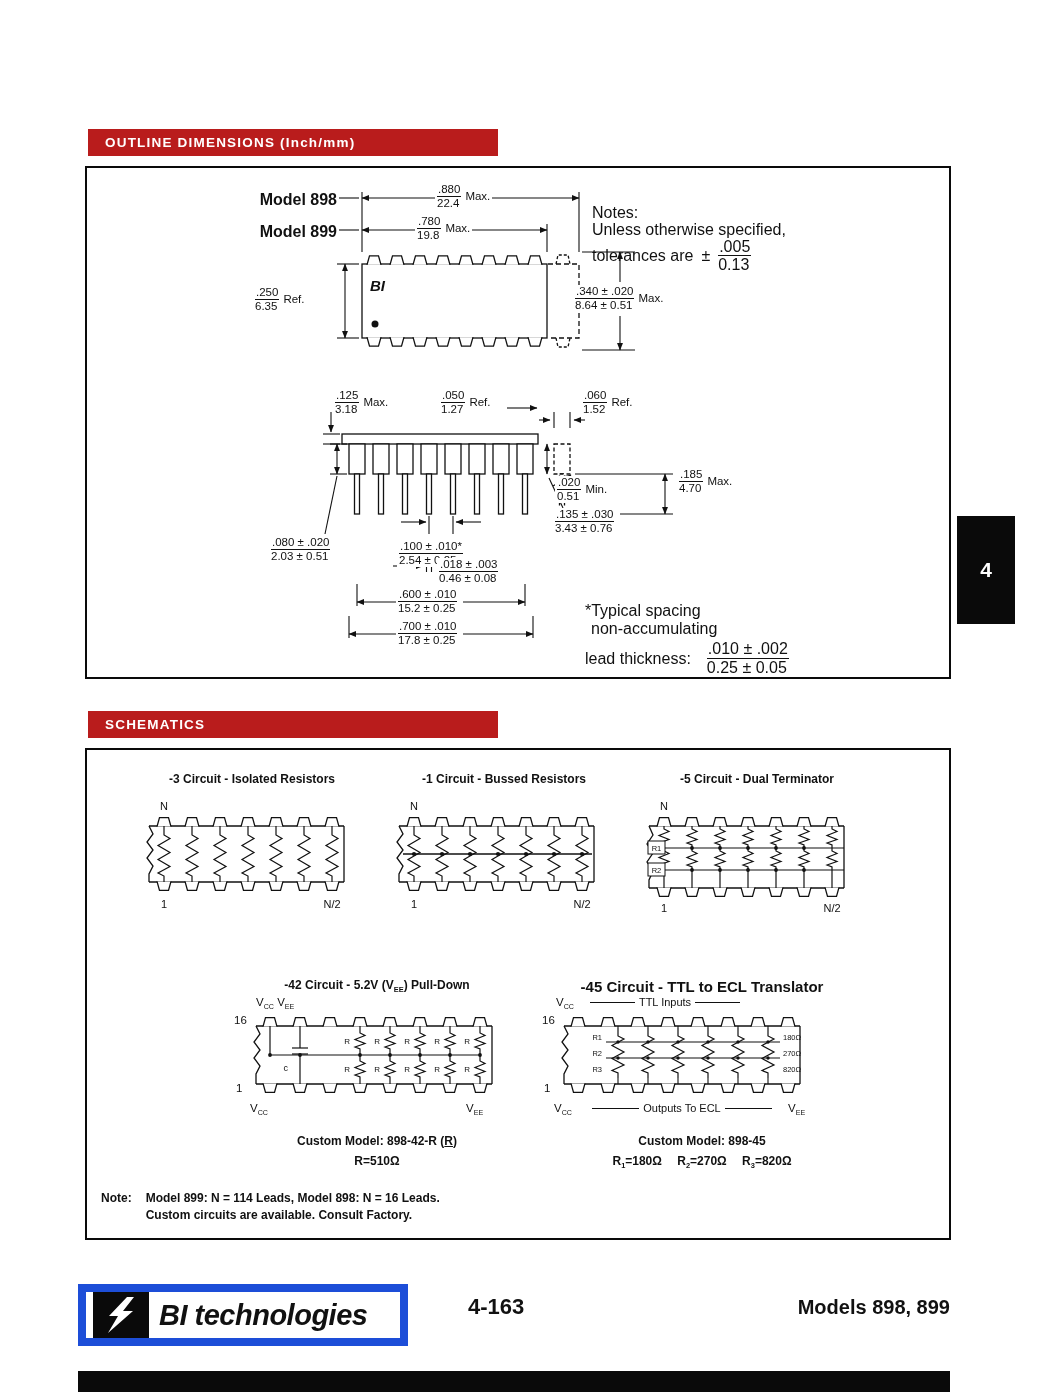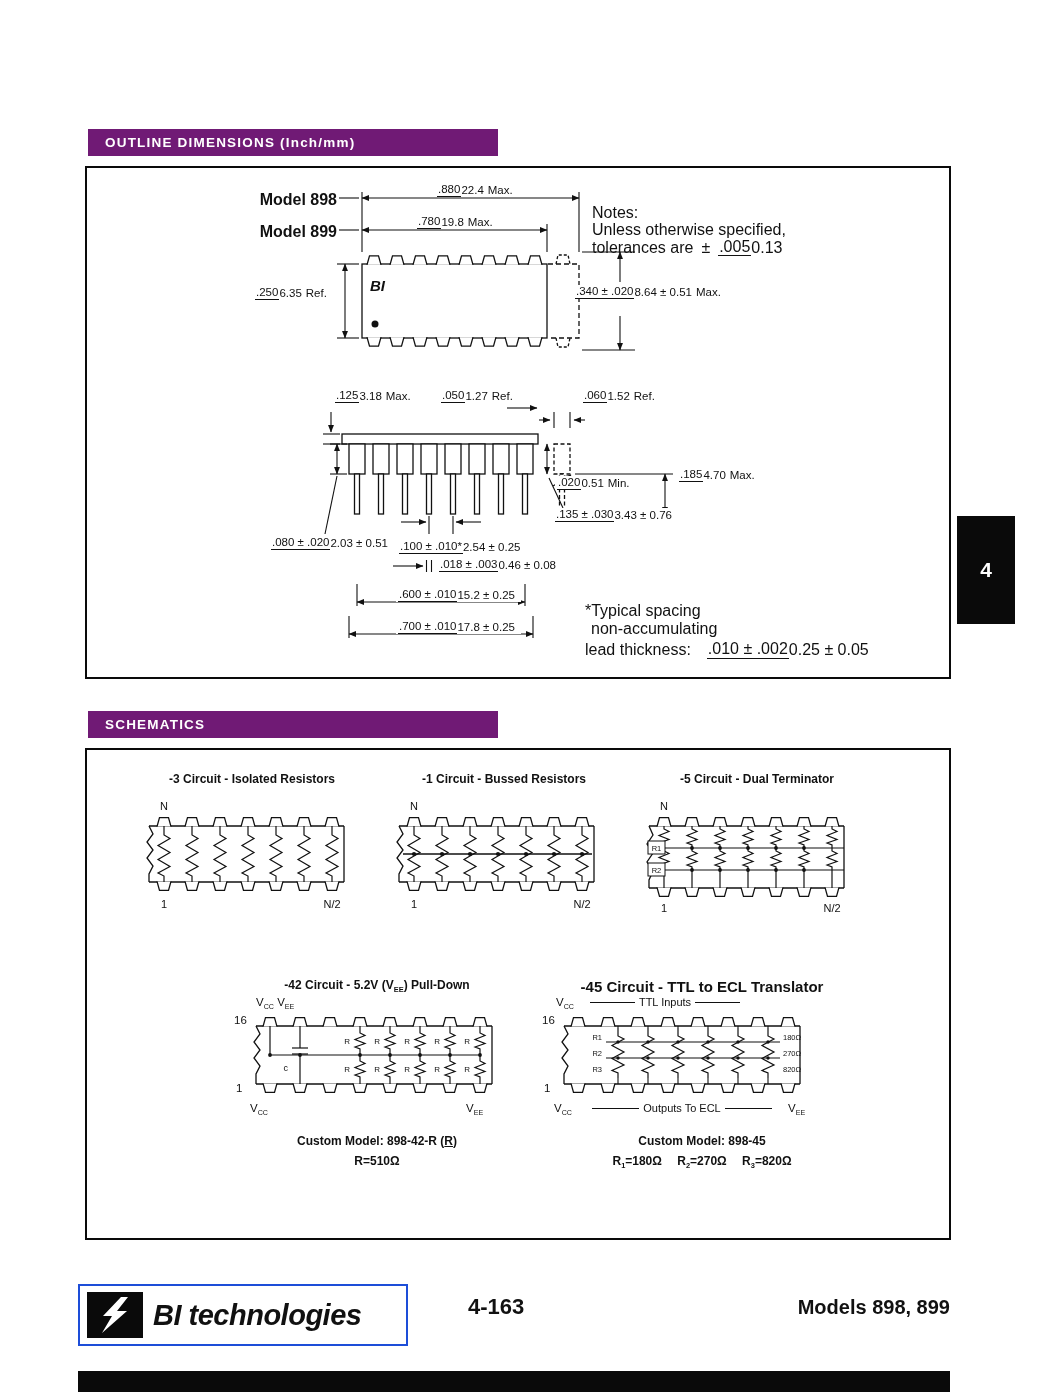--- a/index.html
+++ b/index.html
@@ -1,39 +1,39 @@
 <!DOCTYPE html>
 <html><head>
 <meta charset="utf-8">
 <style>
 *{margin:0;padding:0;box-sizing:border-box}
 html,body{width:1042px;height:1392px}
 body{position:relative;background:#fff;font-family:"Liberation Sans",sans-serif;color:#111;overflow:hidden}
 .abs{position:absolute}
-.hdr{position:absolute;left:88px;width:410px;height:27px;background:#701a75;color:#fff;display:flex;align-items:center;padding-left:17px;font-size:13.5px;font-weight:bold;letter-spacing:1.2px}
+.hdr{position:absolute;left:88px;width:410px;height:27px;background:#b91c1c;color:#fff;display:flex;align-items:center;padding-left:17px;font-size:13.5px;font-weight:bold;letter-spacing:1.2px}
 .frame{position:absolute;left:85px;width:866px;border:2px solid #0a0a0a;background:#fff}
 .dim{position:absolute;display:flex;align-items:center;font-size:11.5px;line-height:1.12;background:#fff;padding:0 2px;white-space:nowrap;gap:4px}
-.frac{display:inline-flex;align-items:flex-end}
+.frac{display:inline-flex;flex-direction:column;align-items:flex-start}
 .frac .num{border-bottom:1.2px solid #111;padding:0 1px}
 .lbl{position:absolute;font-size:16px;white-space:nowrap}
 .b{font-weight:bold}
 .u{text-decoration:underline}
 sub{font-size:0.62em}
 .stitle{position:absolute;font-weight:bold;font-size:12px;white-space:nowrap}
 .tcenter{text-align:center}
 .vlab{position:absolute;font-size:11.5px;white-space:nowrap}
 .bracket{position:absolute;display:flex;align-items:center;font-size:11px;white-space:nowrap}
 .bracket .wing{flex:1;border-top:1.3px solid #111;height:0}
 .bracket .btxt{padding:0 4px}
 .cust{position:absolute;left:0;right:0;text-align:center;font-size:12px;font-weight:bold;white-space:nowrap}
 .rv{margin:0 6px}
 .tab4{position:absolute;left:957px;top:516px;width:58px;height:108px;background:#0a0a0a;color:#fff;display:flex;align-items:center;justify-content:center;font-size:21px;font-weight:bold}
 .note-row{position:absolute;display:flex;gap:14px;font-size:12px;font-weight:bold;line-height:17px}
 svg text{font-family:"Liberation Sans",sans-serif;fill:#111}
-.logo-box{position:absolute;left:78px;top:1284px;width:330px;height:62px;border:2px solid #1d4ed8;display:flex;align-items:center;gap:10px;padding-left:7px;background:#fff}
+.logo-box{position:absolute;left:78px;top:1284px;width:330px;height:62px;border:8px solid #1d4ed8;display:flex;align-items:center;gap:10px;padding-left:7px;background:#fff}
 .brand{font-style:italic;font-weight:bold;font-size:29px;letter-spacing:-0.5px;white-space:nowrap}
 .pnum{position:absolute;left:468px;top:1294px;font-size:22px;font-weight:bold}
 .models{position:absolute;right:92px;top:1296px;font-size:20px;font-weight:bold}
 .footer-bar{position:absolute;left:78px;top:1371px;width:872px;height:21px;background:#0a0a0a}
 </style>
 </head>
 <body>
 
 <svg style="position:absolute;width:0;height:0" aria-hidden="true">
 <defs>
@@ -644,20 +644,27 @@
       </div>
     <div class="vlab" style="left:246px;top:124px"><span>V</span><sub>EE</sub></div>
     <div class="cust" style="top:156px">Custom Model: 898-45</div>
     <div class="cust" style="top:176px">
       <span class="rv"><span>R</span><sub>1</sub><span>=180Ω</span></span>
       <span class="rv"><span>R</span><sub>2</sub><span>=270Ω</span></span>
       <span class="rv"><span>R</span><sub>3</sub><span>=820Ω</span></span>
     </div>
   </div>
 
+  <div class="note-row" style="left:14px;top:440px">
+    <div>Note:</div>
+    <div>
+      <div>Model 899: N = 114 Leads, Model 898: N = 16 Leads.</div>
+      <div>Custom circuits are available.  Consult Factory.</div>
+    </div>
+  </div>
 </div>
 
 <div class="logo-box">
   <svg width="56" height="46" viewBox="0 0 56 46">
     <rect width="56" height="46" fill="#0a0a0a"></rect>
     <path d="M34 5 L16 24 L25 24 L15 41 L40 19 L30 19 L41 5 Z" fill="#fff"></path>
   </svg>
   <span class="brand"><span>BI</span> <span>technologies</span></span>
 </div>
 <div class="pnum">4-163</div>

